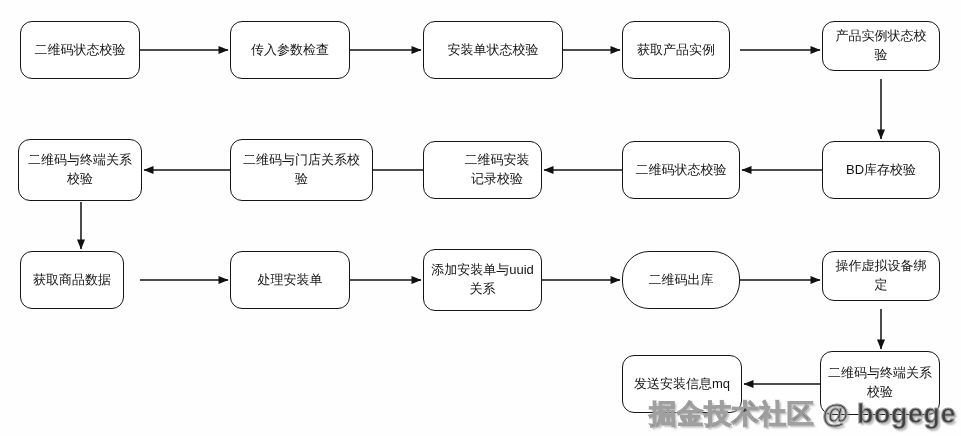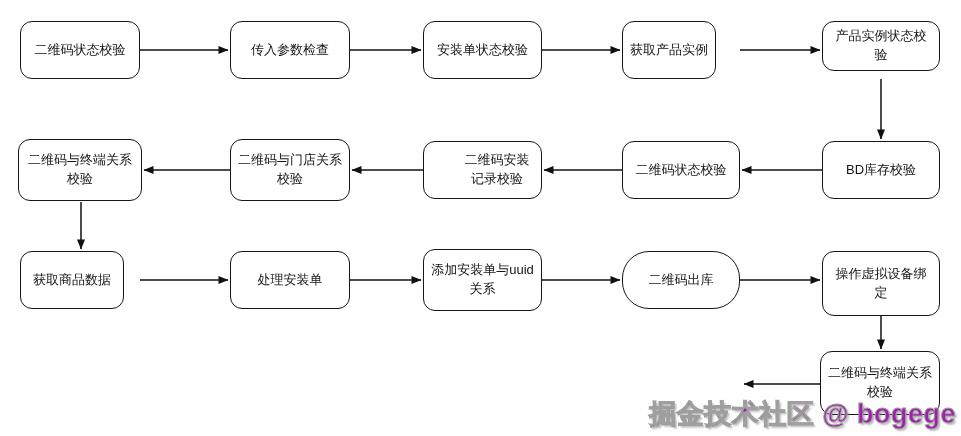--- a/index.html
+++ b/index.html
@@ -25,21 +25,21 @@
     padding:4px 7px;
     z-index:1;
   }
   .watermark{
     position:absolute;
     right:5px;bottom:4px;
     z-index:2;
     font-size:27px;font-weight:bold;
     white-space:nowrap;
     letter-spacing:0.5px;
-    color:#a21caf;
+    color:#404040;
     -webkit-text-stroke:1px #9f9f9f;
     text-shadow:2px 2px 2px rgba(130,130,130,0.55);
   }
 </style>
 </head>
 <body>
 
 <div class="canvas">
 
   <svg class="edges" width="961" height="436" viewBox="0 0 961 436" xmlns="http://www.w3.org/2000/svg">
@@ -70,32 +70,33 @@
       <line x1="740" y1="280" x2="820" y2="280" marker-end="url(#arrow)"></line>
 
       <line x1="881" y1="309" x2="881" y2="349" marker-end="url(#arrow)"></line>
 
       <line x1="820" y1="384" x2="744" y2="384" marker-end="url(#arrow)"></line>
     </g>
   </svg>
 
   <div class="node" style="left:20px;  top:21px;  width:120px; height:58px;">二维码状态校验</div>
   <div class="node" style="left:230px; top:21px;  width:120px; height:58px;">传入参数检查</div>
-  <div class="node" style="left:423px; top:21px;  width:119px; height:58px;">安装单状态校验</div>
-  <div class="node" style="left:622px; top:21px;  width:94px; height:58px;">获取产品实例</div>
+  <div class="node" style="left:423px; top:21px;  width:140px; height:58px;">安装单状态校验</div>
+  <div class="node" style="left:622px; top:21px;  width:108px; height:58px;">获取产品实例</div>
   <div class="node" style="left:822px; top:21px;  width:118px; height:50px;">产品实例状态校验</div>
 
   <div class="node" style="left:822px; top:141px; width:118px; height:58px;">BD库存校验</div>
   <div class="node" style="left:622px; top:141px; width:118px; height:58px;">二维码状态校验</div>
   <div class="node" style="left:423px; top:141px; width:119px; height:58px;padding-left:36px;">二维码安装记录校验</div>
-  <div class="node" style="left:230px; top:139px; width:120px; height:62px;">二维码与门店关系校验</div>
+  <div class="node" style="left:230px; top:139px; width:143px; height:62px;">二维码与门店关系校验</div>
   <div class="node" style="left:18px;  top:139px; width:124px; height:62px;">二维码与终端关系校验</div>
 
   <div class="node" style="left:20px;  top:251px; width:104px; height:58px;">获取商品数据</div>
   <div class="node" style="left:230px; top:251px; width:120px; height:58px;">处理安装单</div>
   <div class="node" style="left:423px; top:249px; width:119px; height:62px;">添加安装单与uuid关系</div>
   <div class="node" style="left:622px; top:251px; width:118px; height:58px;border-radius:27px;">二维码出库</div>
-  <div class="node" style="left:822px; top:251px; width:118px; height:65px;">操作虚拟设备绑定</div>
+  <div class="node" style="left:822px; top:251px; width:118px; height:50px;">操作虚拟设备绑定</div>
 
+  <div class="node" style="left:622px; top:355px; width:120px; height:58px;">发送安装信息mq</div>
   <div class="node" style="left:820px; top:351px; width:120px; height:64px;">二维码与终端关系校验</div>
 
   <div class="watermark">掘金技术社区 @ bogege</div>
 </div>
 
 </body></html>

